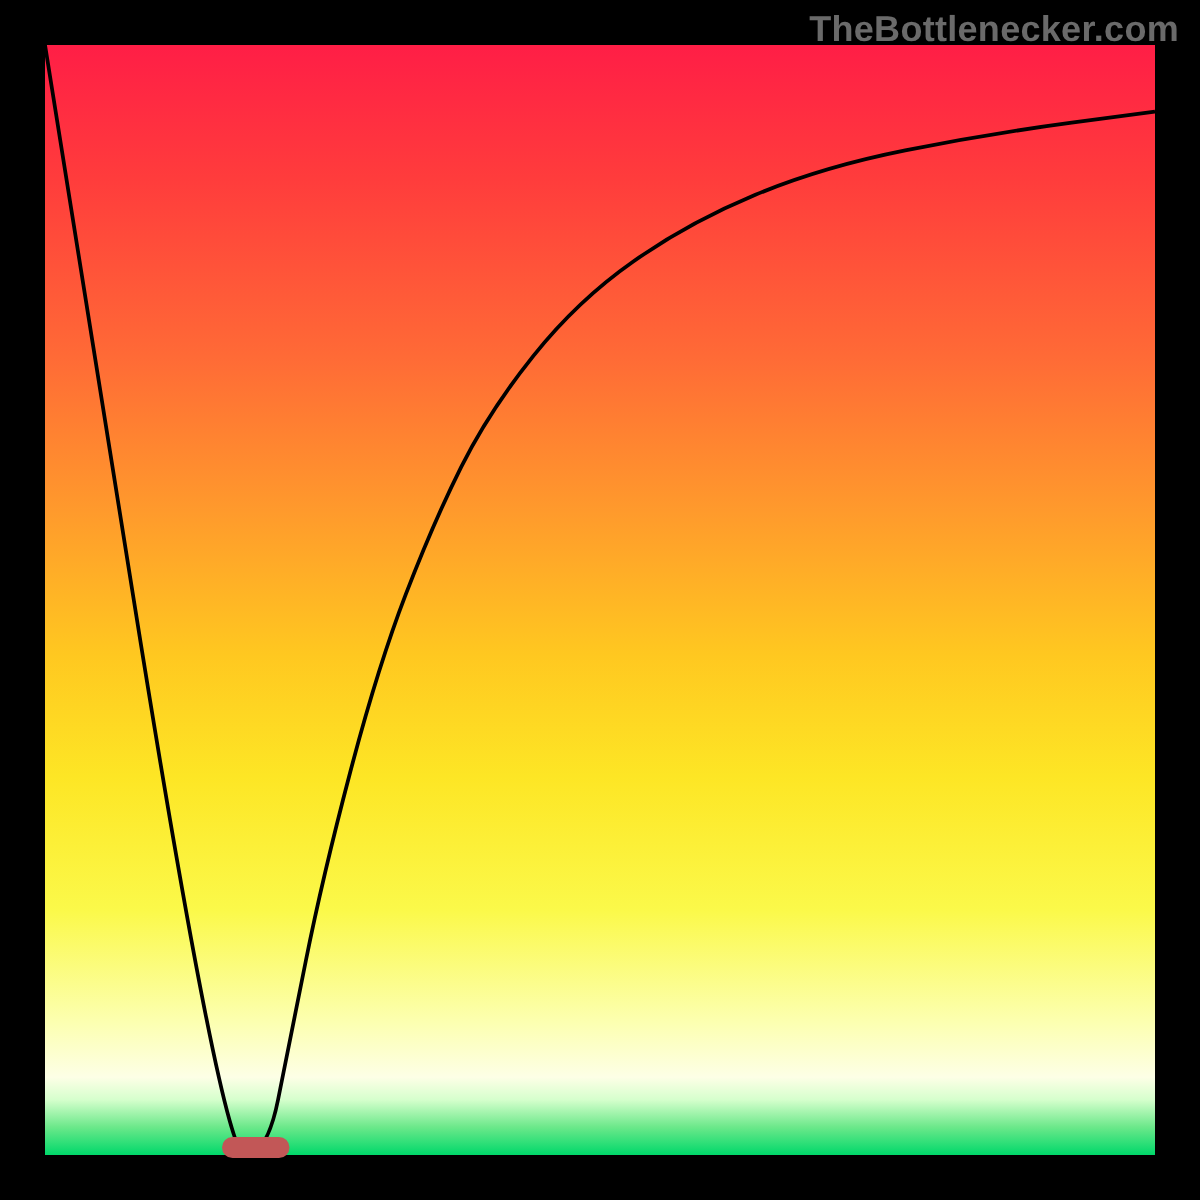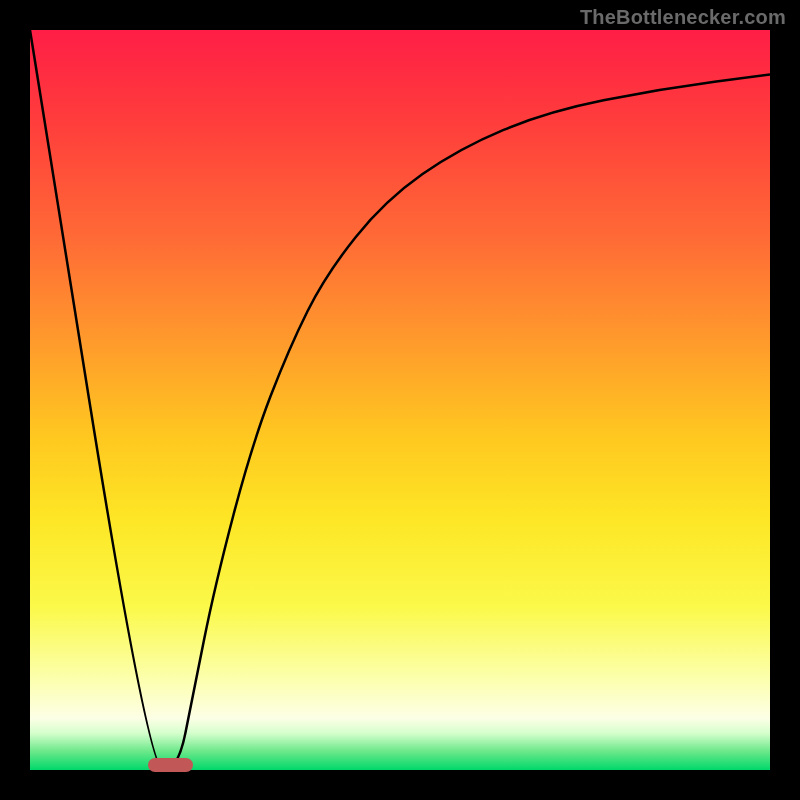--- a/index.html
+++ b/index.html
@@ -44,21 +44,21 @@
     top: 0;
     width: 740px;
     height: 740px;
     pointer-events: none;
   }
   .watermark {
     position: absolute;
     top: 6px;
     right: 14px;
     font-family: Arial, Helvetica, sans-serif;
-    font-size: 20px;
+    font-size: 24px;
     font-weight: 600;
     color: #6a6a6a;
     letter-spacing: 0.2px;
     pointer-events: none;
     user-select: none;
   }
   .marker {
     position: absolute;
     background: #c25757;
     border-radius: 999px;

